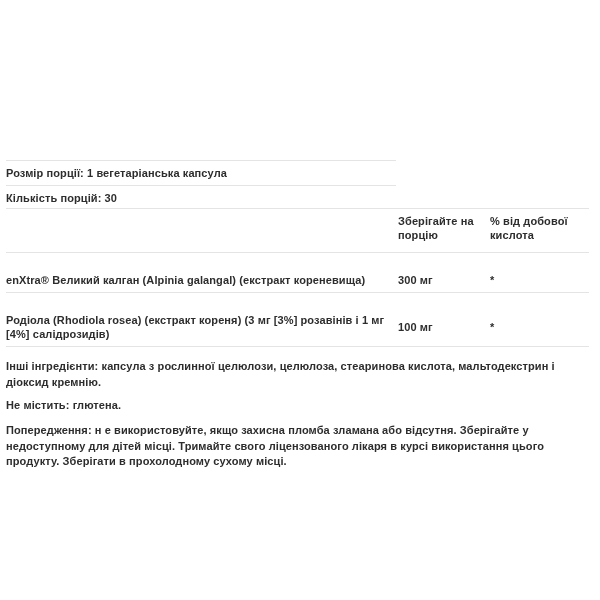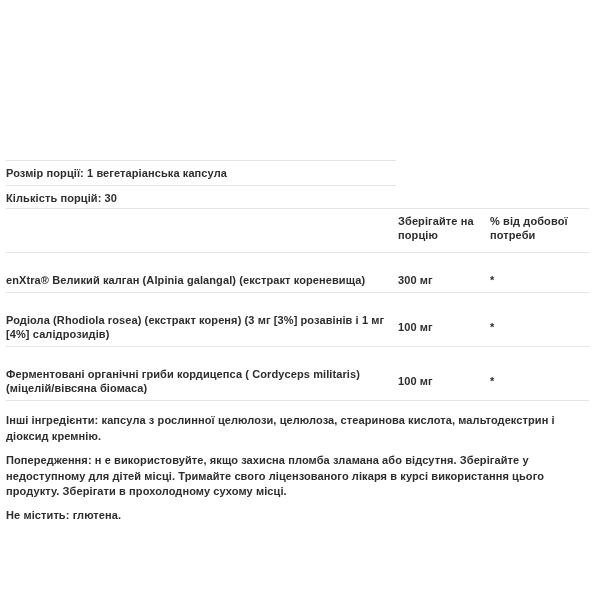--- a/index.html
+++ b/index.html
@@ -76,41 +76,36 @@
   <table class="facts">
     <colgroup>
         <col class="c1">
         <col class="c2">
         <col class="c3">
       </colgroup>
     <thead>
       <tr>
         <th></th>
         <th>Зберігайте на порцію</th>
-        <th>% від добової потреби</th>
+        <th>% від добової кислота</th>
       </tr>
     </thead>
     <tbody>
       <tr>
         <td class="name-cell">enXtra® Великий калган (Alpinia galangal) (екстракт кореневища)</td>
         <td>300 мг</td>
         <td>*</td>
       </tr>
       <tr>
         <td class="name-cell">Родіола (Rhodiola rosea) (екстракт кореня) (3 мг [3%] розавінів і 1 мг [4%] салідрозидів)</td>
         <td>100 мг</td>
         <td>*</td>
       </tr>
-      <tr>
-        <td class="name-cell">Ферментовані органічні гриби кордицепса ( Cordyceps militaris) (міцелій/вівсяна біомаса)</td>
-        <td>100 мг</td>
-        <td>*</td>
-      </tr>
     </tbody>
   </table>
 
   <p class="para other">Інші інгредієнти: капсула з рослинної целюлози, целюлоза, стеаринова кислота, мальтодекстрин і діоксид кремнію.</p>
 
+  <p class="para freeof">Не містить: глютена.</p>
+
   <p class="para warning">Попередження: н е використовуйте, якщо захисна пломба зламана або відсутня. Зберігайте у недоступному для дітей місці. Тримайте свого ліцензованого лікаря в курсі використання цього продукту. Зберігати в прохолодному сухому місці.</p>
-
-  <p class="para freeof">Не містить: глютена.</p>
 
 </div>
 
 </body></html>

